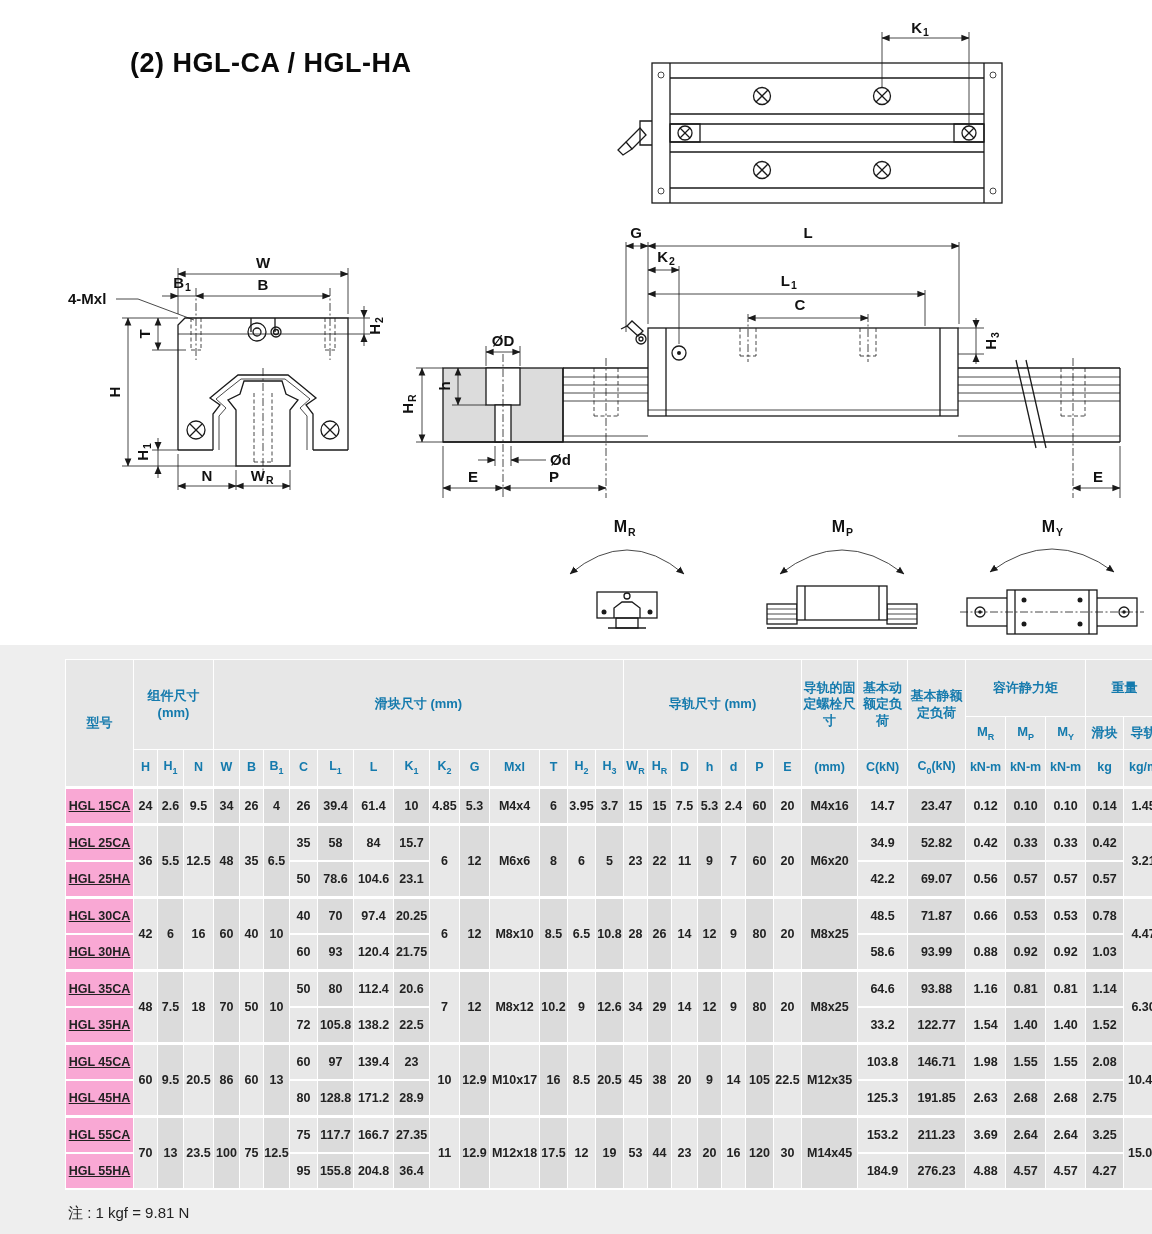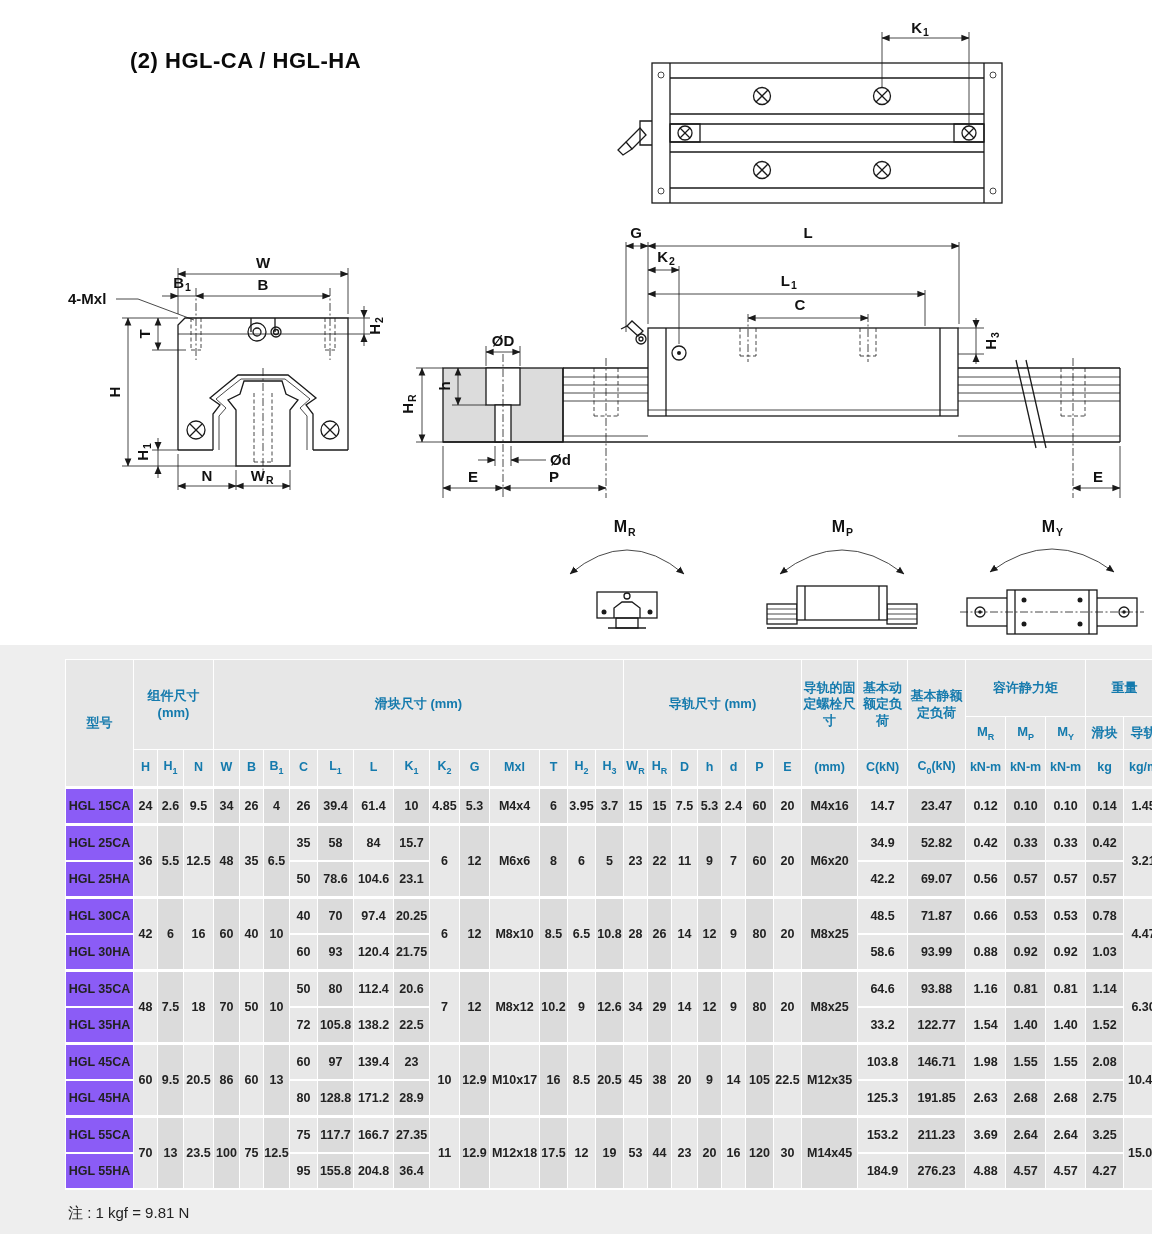--- a/index.html
+++ b/index.html
@@ -1,18 +1,18 @@
 <!DOCTYPE html>
 <html><head>
 <meta charset="utf-8">
 <style>
   html,body{margin:0;padding:0;background:#fff;}
   body{width:1152px;height:1234px;position:relative;font-family:"Liberation Sans","DejaVu Sans",sans-serif;overflow:hidden;}
   .drawings-area{position:absolute;left:0;top:0;width:1152px;height:645px;background:#fff;}
-  .page-title{position:absolute;left:130px;top:48px;font-size:22px;font-weight:700;color:#0a0a0a;letter-spacing:.5px;margin:0;}
+  .page-title{position:absolute;left:130px;top:48px;font-size:27px;font-weight:700;color:#0a0a0a;letter-spacing:.5px;margin:0;}
   svg{position:absolute;}
   #topview{left:612px;top:18px;}
   #frontview{left:58px;top:238px;}
   #sideview{left:398px;top:220px;}
   #moments{left:552px;top:512px;}
   .ol{stroke:#1a1a1a;stroke-width:1.3;fill:none;}
   .tl{stroke:#1a1a1a;stroke-width:.8;fill:none;}
   .dash{stroke-dasharray:4 2.5;}
   .dd{stroke-dasharray:8 2.5 2 2.5;}
   .dl{font:700 15px "Liberation Sans","DejaVu Sans",sans-serif;fill:#111;}
@@ -21,21 +21,21 @@
   .fillwhite{fill:#fff;}
   .dot{fill:#1a1a1a;stroke:none;}
   .table-section{position:absolute;left:0;top:645px;width:1152px;height:589px;background:#eeeeee;}
   table.spec{border-collapse:collapse;table-layout:fixed;width:1045px;margin:14px 0 0 65px;}
   table.spec th{background:#e7e7e7;color:#147aad;font-weight:700;border:1px solid #fff;text-align:center;vertical-align:middle;font-size:13px;line-height:1.25;padding:0 1px;}
   tr.hr1 th{height:56px;}
   tr.hr2 th{height:32px;font-size:13px;}
   tr.hr3 th{height:36px;font-size:12.5px;}
   table.spec td{border-left:1px solid #fff;border-right:1px solid #fff;border-top:2px solid #fff;border-bottom:2px solid #fff;text-align:center;vertical-align:middle;font-size:12.5px;font-weight:700;color:#222;height:34px;padding:0;}
   tr.gs td{border-top:3px solid #fff;}
-  td.model{background:#8b5cf6;text-align:left;padding-left:6px;font-size:13px;color:#111;}
+  td.model{background:#f9a8d4;text-align:left;padding-left:6px;font-size:13px;color:#111;text-decoration:underline;}
   td.even{background:#dbdbdb;}
   td.odd{background:#e8e8e8;}
   th sub,td sub{font-size:9px;}
   .note{margin:14px 0 0 68px;font-size:15px;font-weight:400;color:#222;}
 </style>
 </head>
 <body>
 
 <div class="drawings-area">
   <h1 class="page-title">(2) HGL-CA / HGL-HA</h1>

